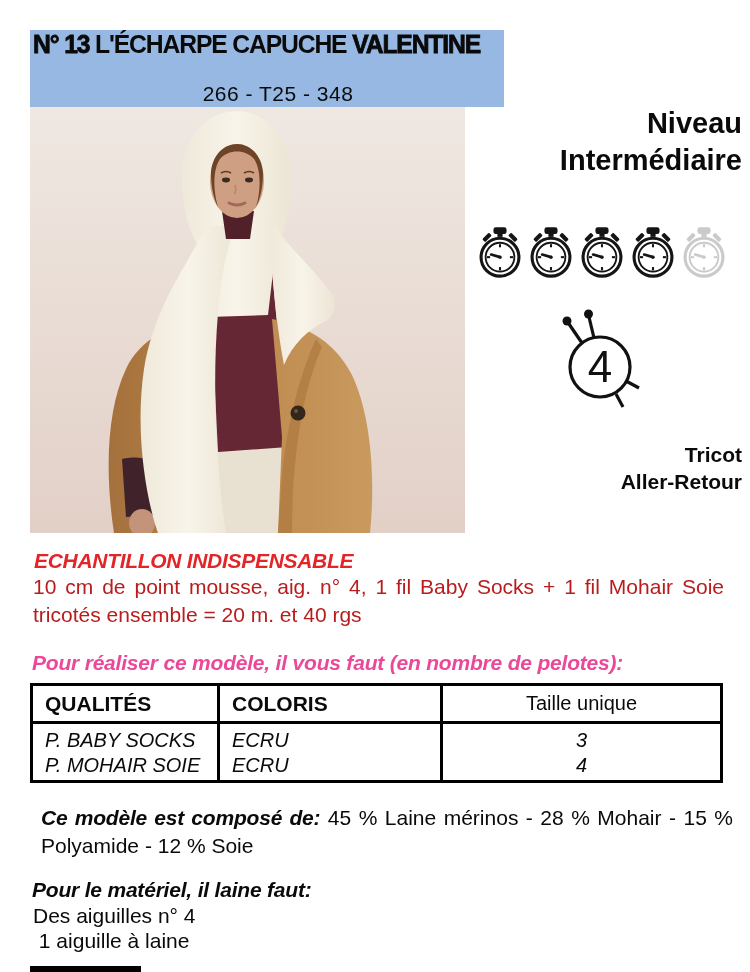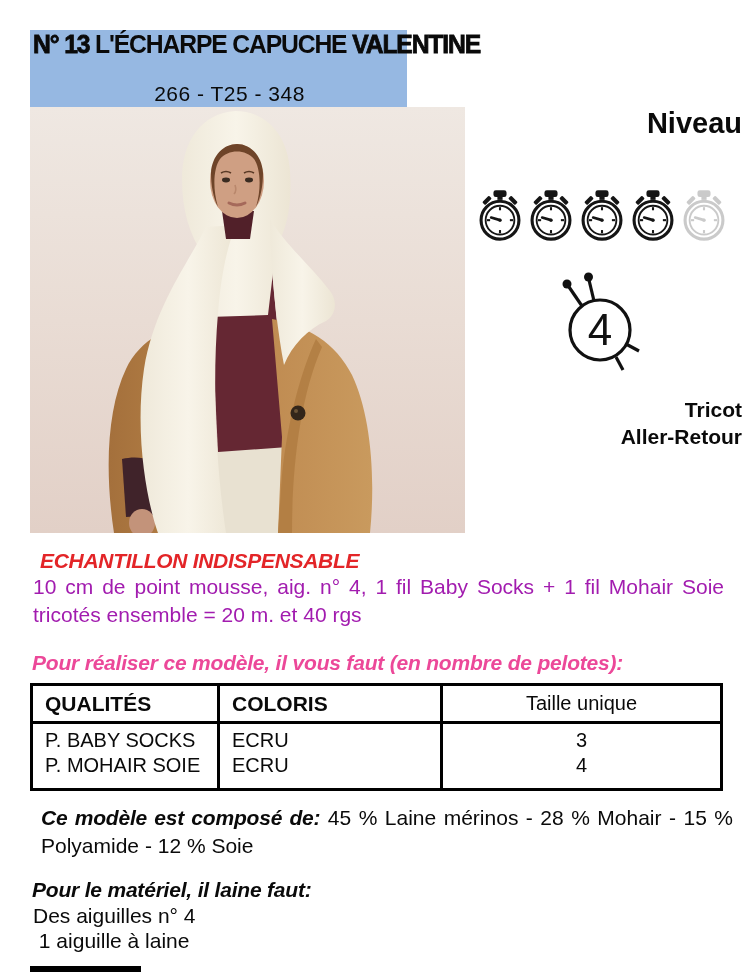--- a/index.html
+++ b/index.html
@@ -1,67 +1,67 @@
 <!DOCTYPE html>
 <html><head>
 <meta charset="utf-8">
 <style>
   html,body{margin:0;padding:0;background:#ffffff;}
   .page{
     position:relative;width:750px;height:972px;background:#ffffff;overflow:hidden;
     font-family:"Liberation Sans","DejaVu Sans",sans-serif;color:#111;
   }
   
-  .header-band{position:absolute;left:30px;top:30px;width:377px;height:77px;background:#96b8e2;}
+  .header-band{position:absolute;left:30px;top:30px;width:474px;height:77px;background:#96b8e2;}
   .pattern-title{
     position:absolute;left:3px;top:0px;white-space:nowrap;
     font-size:26px;font-weight:700;letter-spacing:-1.2px;color:#0a0a0a;
     transform:scaleX(0.95);transform-origin:left top;line-height:28px;
   }
   .pattern-title .heavy{-webkit-text-stroke:0.8px #0a0a0a;}
   .pattern-ref{
     position:absolute;left:0;top:52px;width:100%;text-align:center;
     font-size:21px;color:#0a0a0a;letter-spacing:0.5px;margin-left:11px;
   }
   
   .photo{position:absolute;left:30px;top:107px;width:435px;height:426px;}
   .photo svg{display:block;}
   
   .right-col{position:absolute;left:462px;top:105px;width:280px;text-align:right;}
   .niveau{font-size:29px;font-weight:700;line-height:37px;color:#0a0a0a;}
   .stopwatch-row{margin-top:48px;display:flex;justify-content:center;gap:5px;}
   .stopwatch-row svg{width:46px;height:52px;}
   .stopwatch-row svg.faded{opacity:0.22;}
   .yarn-wrap{margin-top:28px;display:flex;justify-content:center;}
-  .technique{margin-top:16px;font-size:21px;font-weight:700;line-height:27px;color:#0a0a0a;}
+  .technique{margin-top:24px;font-size:21px;font-weight:700;line-height:27px;color:#0a0a0a;}
   
   .gauge-heading{
-    position:absolute;left:40px;top:549px;font-size:21px;font-weight:700;font-style:italic;
+    position:absolute;left:34px;top:549px;font-size:21px;font-weight:700;font-style:italic;
     color:#e32528;letter-spacing:-0.3px;
   }
   .gauge-text{
     position:absolute;left:33px;top:573px;width:691px;margin:0;
-    font-size:21px;line-height:27.5px;text-align:justify;color:#a21caf;
+    font-size:21px;line-height:27.5px;text-align:justify;color:#b91c1c;
   }
   .materials-intro{
     position:absolute;left:32px;top:651px;font-size:21px;font-weight:700;font-style:italic;
     color:#ec4899;letter-spacing:-0.2px;
   }
   
   .materials-table{
     position:absolute;left:30px;top:683px;width:690px;border-collapse:collapse;
     font-size:20px;color:#0a0a0a;table-layout:fixed;
   }
   .materials-table th,.materials-table td{border:3px solid #000;}
   .materials-table col.c1{width:187px;}
   .materials-table col.c2{width:223px;}
   .materials-table col.c3{width:280px;}
   .materials-table th{height:35px;font-size:21px;text-align:left;padding:0 0 0 12px;font-weight:700;}
   .materials-table th.center{text-align:center;padding:0;font-weight:400;font-size:20px;}
-  .materials-table td{height:54px;vertical-align:middle;padding:2px 0 8px 12px;}
+  .materials-table td{height:54px;vertical-align:middle;padding:2px 0 0 12px;font-style:italic;}
   .materials-table td.center{text-align:center;padding-left:0;}
   .materials-table .cell-line{line-height:25px;}
   
   .composition{
     position:absolute;left:33px;top:796px;width:692px;margin:8px;
     font-size:21px;line-height:28px;text-align:justify;color:#0a0a0a;
   }
   .bi{font-weight:700;font-style:italic;letter-spacing:-0.2px;}
   .tools-heading{
     position:absolute;left:32px;top:878px;font-size:21px;font-weight:700;font-style:italic;
@@ -142,20 +142,21 @@
       <path d="M199 96 Q 207 100 215 96" stroke="#a5695a" stroke-width="3" stroke-linecap="round" fill="none"></path>
 
       <circle cx="268" cy="306" r="7.5" fill="#33261a"></circle>
       <circle cx="266" cy="304" r="2" fill="#6b5336"></circle>
     </svg>
   </div>
 
   <div class="right-col">
     <div class="niveau">
       <div>Niveau</div>
+      <div>Intermédiaire</div>
     </div>
 
     <div class="stopwatch-row">
       <svg viewBox="0 0 44 50">
           <g stroke="#151515" fill="none" stroke-width="2.6">
             <rect x="17" y="1.5" width="10" height="4" rx="1" fill="#151515"></rect>
             <rect x="19.5" y="5.5" width="5" height="4" fill="#151515" stroke-width="0"></rect>
             <rect x="5" y="8" width="9" height="4" rx="1" transform="rotate(-45 9.5 10)" fill="#151515" stroke-width="0"></rect>
             <rect x="30" y="8" width="9" height="4" rx="1" transform="rotate(45 34.5 10)" fill="#151515" stroke-width="0"></rect>
             <circle cx="22" cy="29" r="18.2" fill="#fff" stroke-width="3"></circle>

